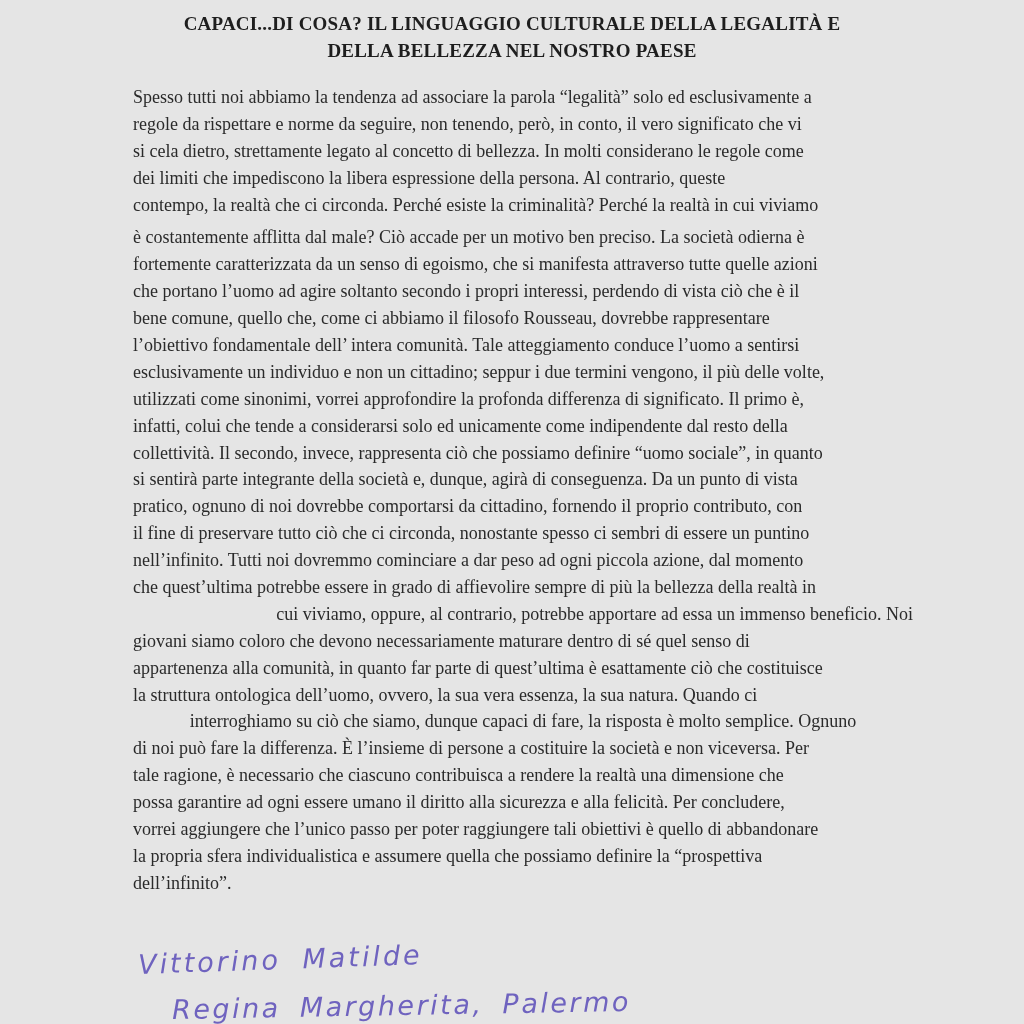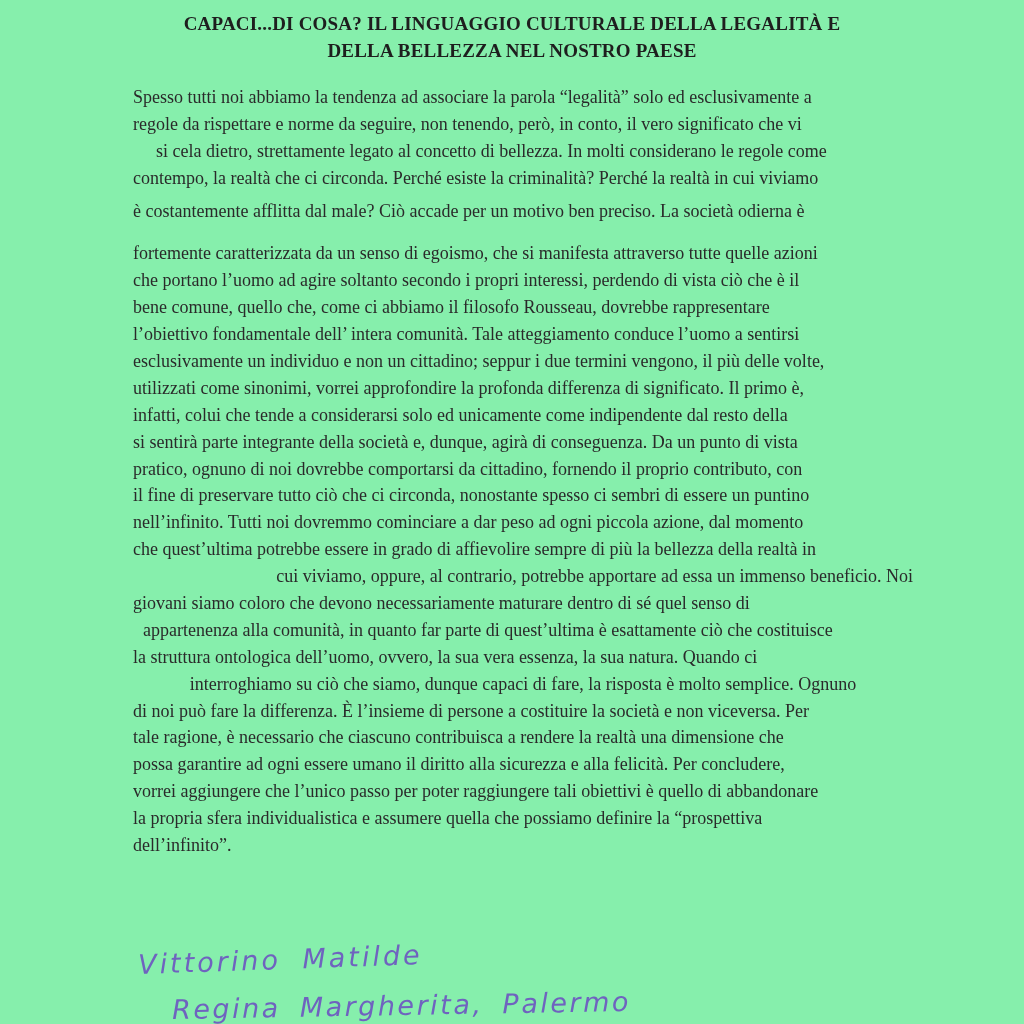--- a/index.html
+++ b/index.html
@@ -7,21 +7,21 @@
     padding: 0;
     width: 1024px;
     height: 1024px;
     background: #ffffff;
     overflow: hidden;
   }
   .page {
     position: relative;
     width: 1024px;
     height: 1024px;
-    background: #86efac;
+    background: #e5e5e5;
     font-family: "Liberation Serif", serif;
     color: #262626;
     overflow: hidden;
   }
   .doc-title {
     position: absolute;
     top: 10px;
     left: 112px;
     right: 112px;
     text-align: center;
@@ -78,38 +78,40 @@
 <div class="page">
 
   <div class="doc-title">
     <div>CAPACI...DI COSA? IL LINGUAGGIO CULTURALE DELLA LEGALITÀ E</div>
     <div>DELLA BELLEZZA NEL NOSTRO PAESE</div>
   </div>
 
   <div class="essay">
       <div class="essay-line" style="word-spacing: 0px;">Spesso tutti noi abbiamo la tendenza ad associare la parola “legalità” solo ed esclusivamente a</div>
       <div class="essay-line" style="word-spacing: 0px;">regole da rispettare e norme da seguire, non tenendo, però, in conto, il vero significato che vi</div>
-      <div class="essay-line" style="word-spacing: 0px; margin-left: 23px;">si cela dietro, strettamente legato al concetto di bellezza. In molti considerano le regole come</div>
+      <div class="essay-line" style="word-spacing: 0px;">si cela dietro, strettamente legato al concetto di bellezza. In molti considerano le regole come</div>
+      <div class="essay-line" style="word-spacing: 0px;">dei limiti che impediscono la libera espressione della persona. Al contrario, queste</div>
       <div class="essay-line" style="word-spacing: 0px;">contempo, la realtà che ci circonda. Perché esiste la criminalità? Perché la realtà in cui viviamo</div>
       <div class="essay-line" style="word-spacing: 0px; margin-top: 6px;">è costantemente afflitta dal male? Ciò accade per un motivo ben preciso. La società odierna è</div>
-      <div class="essay-line" style="word-spacing: 0px; margin-top: 16px;">fortemente caratterizzata da un senso di egoismo, che si manifesta attraverso tutte quelle azioni</div>
+      <div class="essay-line" style="word-spacing: 0px;">fortemente caratterizzata da un senso di egoismo, che si manifesta attraverso tutte quelle azioni</div>
       <div class="essay-line" style="word-spacing: 0px;">che portano l’uomo ad agire soltanto secondo i propri interessi, perdendo di vista ciò che è il</div>
       <div class="essay-line" style="word-spacing: 0px;">bene comune, quello che, come ci abbiamo il filosofo Rousseau, dovrebbe rappresentare</div>
       <div class="essay-line" style="word-spacing: 0px;">l’obiettivo fondamentale dell’ intera comunità. Tale atteggiamento conduce l’uomo a sentirsi</div>
       <div class="essay-line" style="word-spacing: 0px;">esclusivamente un individuo e non un cittadino; seppur i due termini vengono, il più delle volte,</div>
       <div class="essay-line" style="word-spacing: 0px;">utilizzati come sinonimi, vorrei approfondire la profonda differenza di significato. Il primo è,</div>
       <div class="essay-line" style="word-spacing: 0px;">infatti, colui che tende a considerarsi solo ed unicamente come indipendente dal resto della</div>
+      <div class="essay-line" style="word-spacing: 0px;">collettività. Il secondo, invece, rappresenta ciò che possiamo definire “uomo sociale”, in quanto</div>
       <div class="essay-line" style="word-spacing: 0px;">si sentirà parte integrante della società e, dunque, agirà di conseguenza. Da un punto di vista</div>
       <div class="essay-line" style="word-spacing: 0px;">pratico, ognuno di noi dovrebbe comportarsi da cittadino, fornendo il proprio contributo, con</div>
       <div class="essay-line" style="word-spacing: 0px;">il fine di preservare tutto ciò che ci circonda, nonostante spesso ci sembri di essere un puntino</div>
       <div class="essay-line" style="word-spacing: 0px;">nell’infinito. Tutti noi dovremmo cominciare a dar peso ad ogni piccola azione, dal momento</div>
       <div class="essay-line" style="word-spacing: 0px;">che quest’ultima potrebbe essere in grado di affievolire sempre di più la bellezza della realtà in</div>
       <div class="essay-line" style="word-spacing: 0px; text-align: right;">cui viviamo, oppure, al contrario, potrebbe apportare ad essa un immenso beneficio. Noi</div>
       <div class="essay-line" style="word-spacing: 0px;">giovani siamo coloro che devono necessariamente maturare dentro di sé quel senso di</div>
-      <div class="essay-line" style="word-spacing: 0px; margin-left: 10px;">appartenenza alla comunità, in quanto far parte di quest’ultima è esattamente ciò che costituisce</div>
+      <div class="essay-line" style="word-spacing: 0px;">appartenenza alla comunità, in quanto far parte di quest’ultima è esattamente ciò che costituisce</div>
       <div class="essay-line" style="word-spacing: 0px;">la struttura ontologica dell’uomo, ovvero, la sua vera essenza, la sua natura. Quando ci</div>
       <div class="essay-line" style="word-spacing: 0px; text-align: center;">interroghiamo su ciò che siamo, dunque capaci di fare, la risposta è molto semplice. Ognuno</div>
       <div class="essay-line" style="word-spacing: 0px;">di noi può fare la differenza. È l’insieme di persone a costituire la società e non viceversa. Per</div>
       <div class="essay-line" style="word-spacing: 0px;">tale ragione, è necessario che ciascuno contribuisca a rendere la realtà una dimensione che</div>
       <div class="essay-line" style="word-spacing: 0px;">possa garantire ad ogni essere umano il diritto alla sicurezza e alla felicità. Per concludere,</div>
       <div class="essay-line" style="word-spacing: 0px;">vorrei aggiungere che l’unico passo per poter raggiungere tali obiettivi è quello di abbandonare</div>
       <div class="essay-line" style="word-spacing: 0px;">la propria sfera individualistica e assumere quella che possiamo definire la “prospettiva</div>
       <div class="essay-line">dell’infinito”.</div>
     </div>
 

